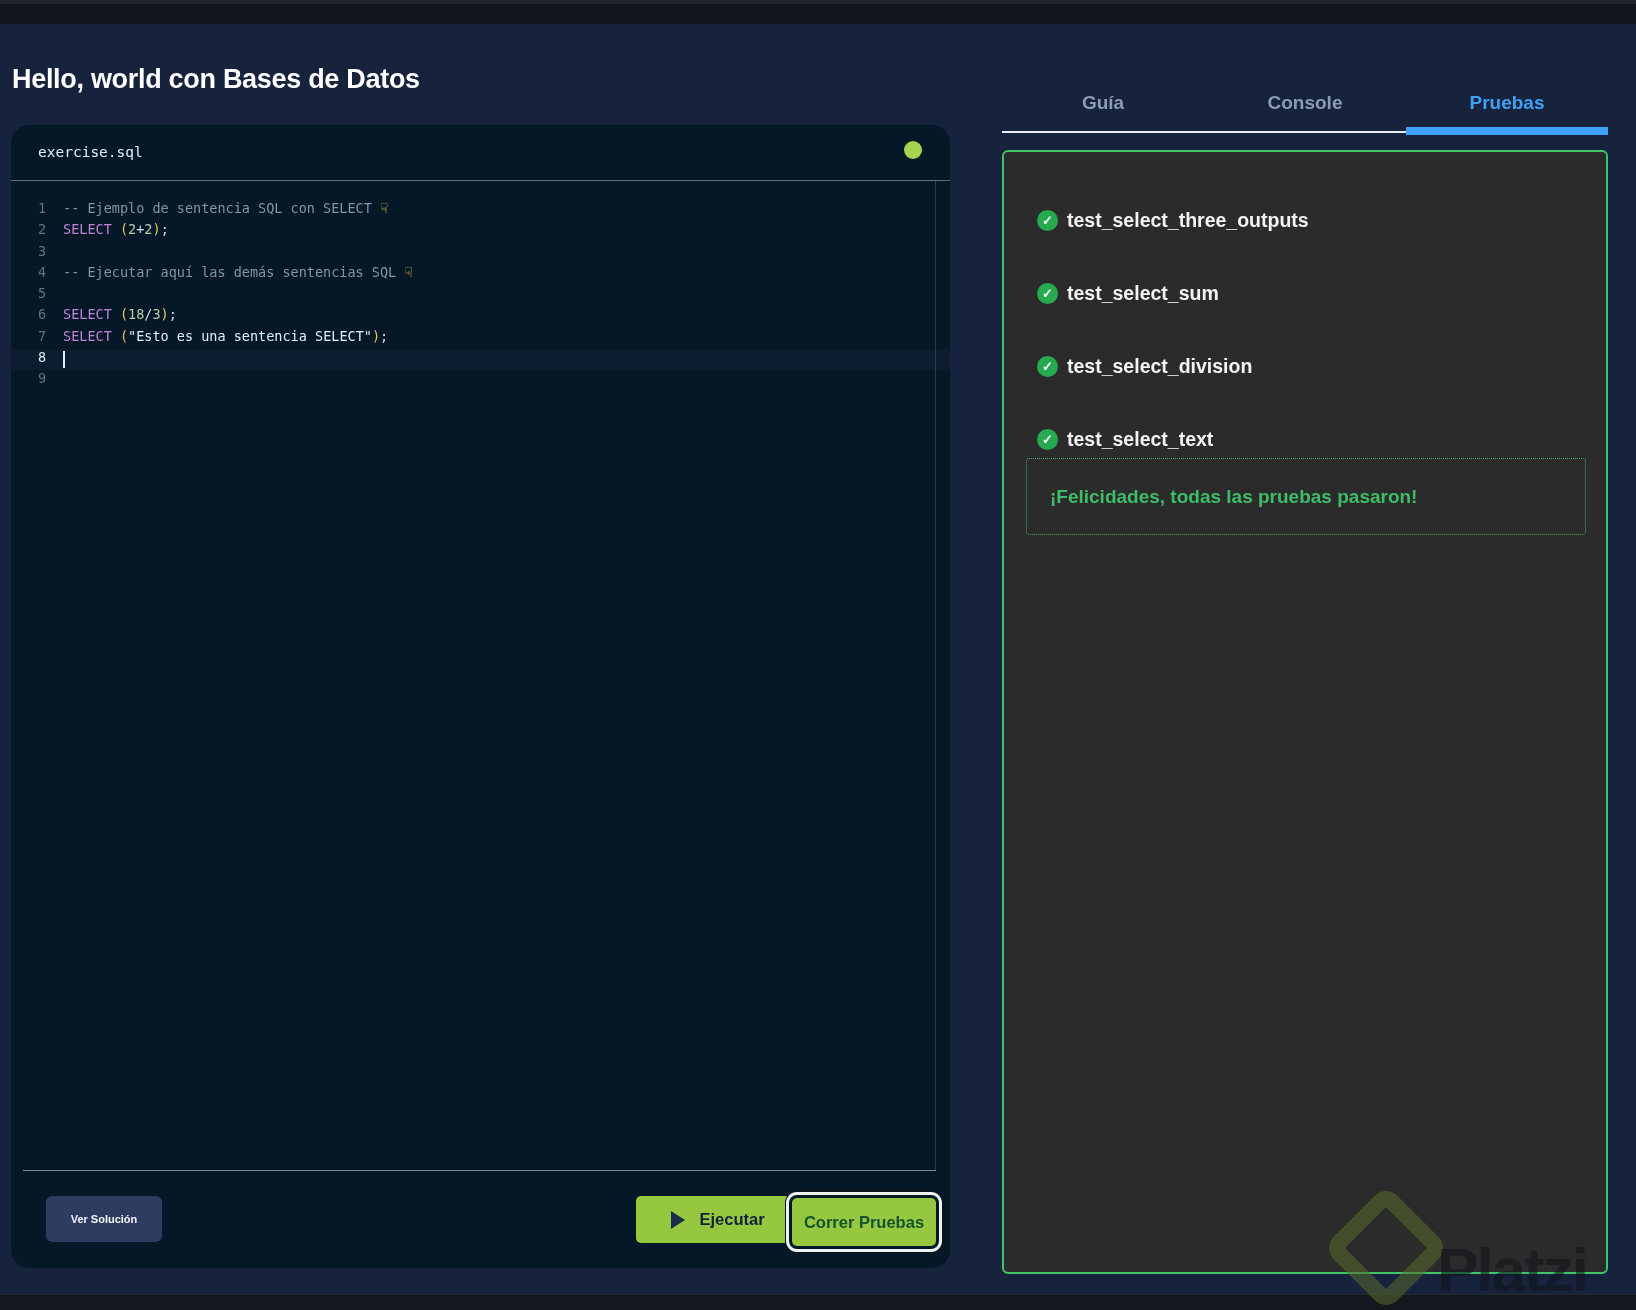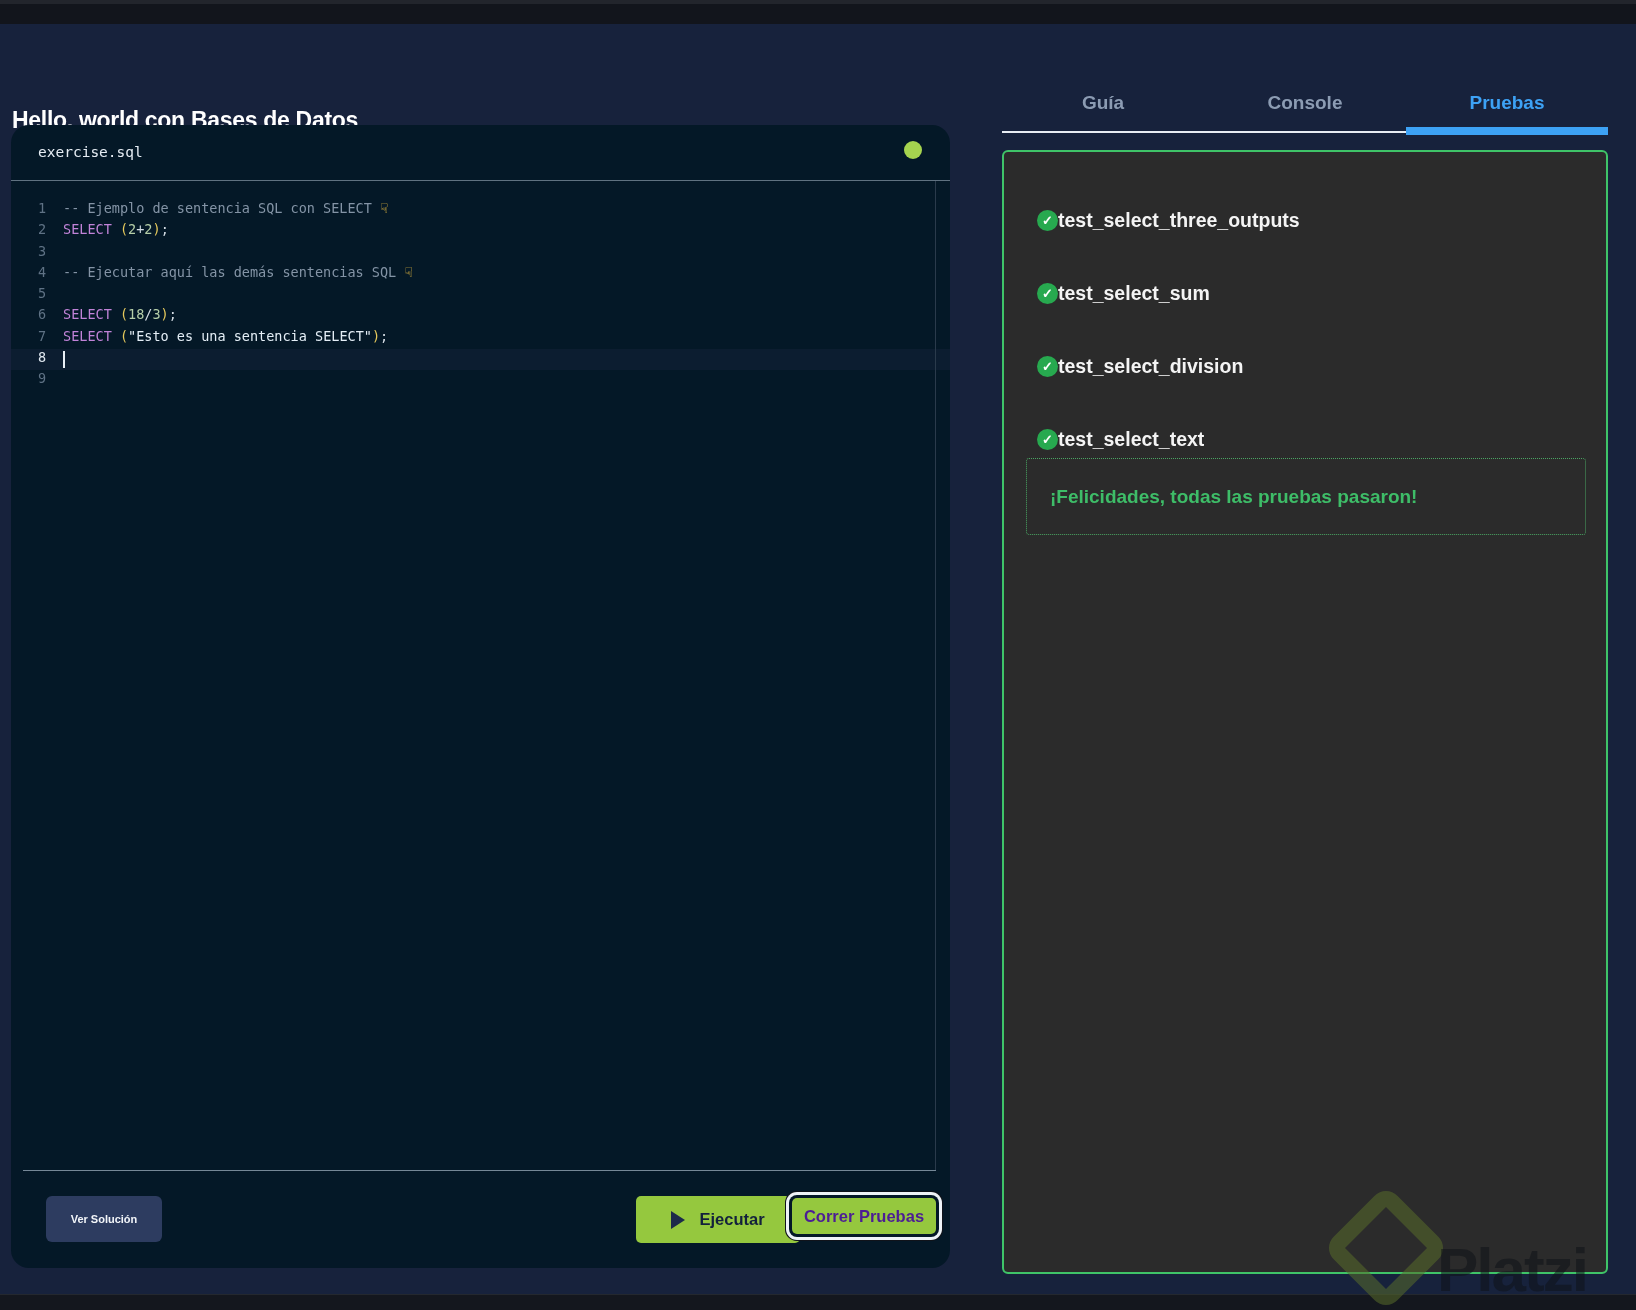--- a/index.html
+++ b/index.html
@@ -8,21 +8,21 @@
     width:1636px; height:1310px; position:relative; overflow:hidden;
     background:#17223c; font-family:"Liberation Sans", sans-serif;
   }
   .abs { position:absolute; }
 
   
   .top-strip { left:0; top:0; width:1636px; height:24px; background:#12151c; border-top:4px solid #22252c; }
   .bottom-strip { left:0; top:1294px; width:1636px; height:16px; background:#14171e; border-top:1px solid #24282f; }
 
   
-  .page-title { left:12px; top:64px; color:#ffffff; font-size:23px; font-weight:bold; letter-spacing:-0.3px;margin-top:43px; }
+  .page-title { left:12px; top:64px; color:#ffffff; font-size:27px; font-weight:bold; letter-spacing:-0.3px; }
 
   
   .editor { left:11px; top:125px; width:939px; height:1143px; background:#041827; border-radius:18px; }
   .editor-header { position:absolute; left:0; top:0; width:100%; height:55px; }
   .filename { position:absolute; left:27px; top:19px; color:#e6edf4; font-family:"DejaVu Sans Mono", monospace; font-size:14.5px; }
   .status-dot { position:absolute; right:28px; top:16px; width:18px; height:18px; border-radius:50%; }
   .header-divider { position:absolute; left:0; top:55px; width:100%; height:1px; background:rgba(188,204,219,0.5); }
 
   .code-wrap { position:absolute; left:0; top:56px; width:100%; height:989px; padding-top:19px;
                font-family:"DejaVu Sans Mono", monospace; font-size:13.5px; }
@@ -35,38 +35,38 @@
   .scroll-divider { position:absolute; left:924px; top:56px; width:1px; height:989px; background:#2a3a4b; }
 
   .footer-divider { position:absolute; left:12px; top:1045px; width:913px; height:1px; background:rgba(180,196,212,0.65); }
 
   .btn { position:absolute; display:flex; align-items:center; justify-content:center;
          border-radius:5px; font-weight:bold; cursor:pointer; border:none; }
   .btn-solution { left:35px; top:1071px; width:116px; height:46px; background:#2d3c60; color:#f2f5f9; font-size:11px; border-radius:6px; }
   .btn-run { left:625px; top:1071px; width:164px; height:47px; background:#95c83e; color:#13213c; font-size:16.5px; }
   .play-icon { width:0; height:0; border-top:9px solid transparent; border-bottom:9px solid transparent;
                border-left:14px solid #1c2b4a; margin-right:14px; }
-  .btn-tests { left:781px; top:1073px; width:144px; height:36px; background:#95c83e; color:#4c1d95; font-size:16.5px;
+  .btn-tests { left:781px; top:1073px; width:144px; height:48px; background:#95c83e; color:#14532d; font-size:16.5px;
                box-shadow:0 0 0 3px #041827, 0 0 0 6px #eef3f7, 0 0 0 7px #10131a; }
 
   
   .tabs { left:1002px; top:84px; width:606px; height:47px; display:flex; }
   .tab { flex:1; text-align:center; padding-top:8px; font-size:19px; font-weight:bold; color:#8c9cb3; cursor:pointer; }
   .tab.active { color:#3da2f5; }
   .tabs-underline { left:1002px; top:131px; width:606px; height:2px; background:#e8edf3; }
   .tab-active-bar { left:1406px; top:127px; width:202px; height:8px; background:#3da2f5; }
 
   
   .tests-panel { left:1002px; top:150px; width:606px; height:1124px; background:#2b2b2b;
                  border:2px solid #3fc468; border-radius:6px; }
   .tests-list { position:absolute; left:33px; top:46px; }
   .test-item { display:flex; align-items:center; height:45px; margin-bottom:28px; }
   .check-circle { width:21px; height:21px; border-radius:50%; background:#27a94f; color:#ffffff;
                   font-size:13px; font-weight:bold; display:flex; align-items:center; justify-content:center; }
-  .test-name { margin-left:0; color:#f4f4f4; font-size:19.5px; font-weight:bold; }
+  .test-name { margin-left:9px; color:#f4f4f4; font-size:19.5px; font-weight:bold; }
   .success-box { position:absolute; left:22px; top:306px; width:560px; height:77px;
                  border:1px dotted #4aa663; border-radius:3px; display:flex; align-items:center; padding-left:23px; }
   .success-text { color:#3ebd68; font-size:19px; font-weight:bold; }
 
   
   .wm-diamond { left:1341px; top:1203px; width:90px; height:90px; border:16px solid rgba(88,108,42,0.55);
                 border-radius:16px; transform:rotate(45deg); }
   .wm-text { left:1437px; top:1234px; font-size:62px; font-weight:bold; color:rgba(14,18,24,0.55); letter-spacing:-2px; }
 </style>
 </head>

